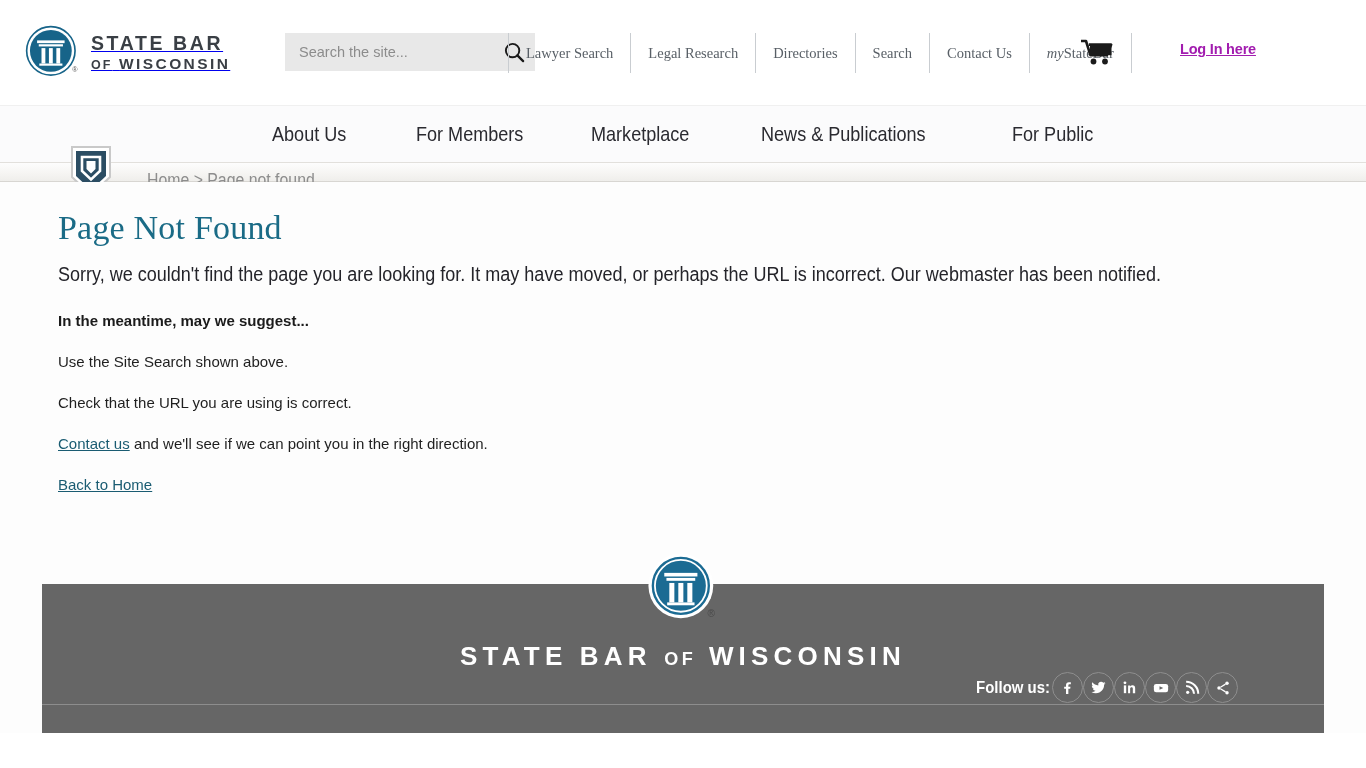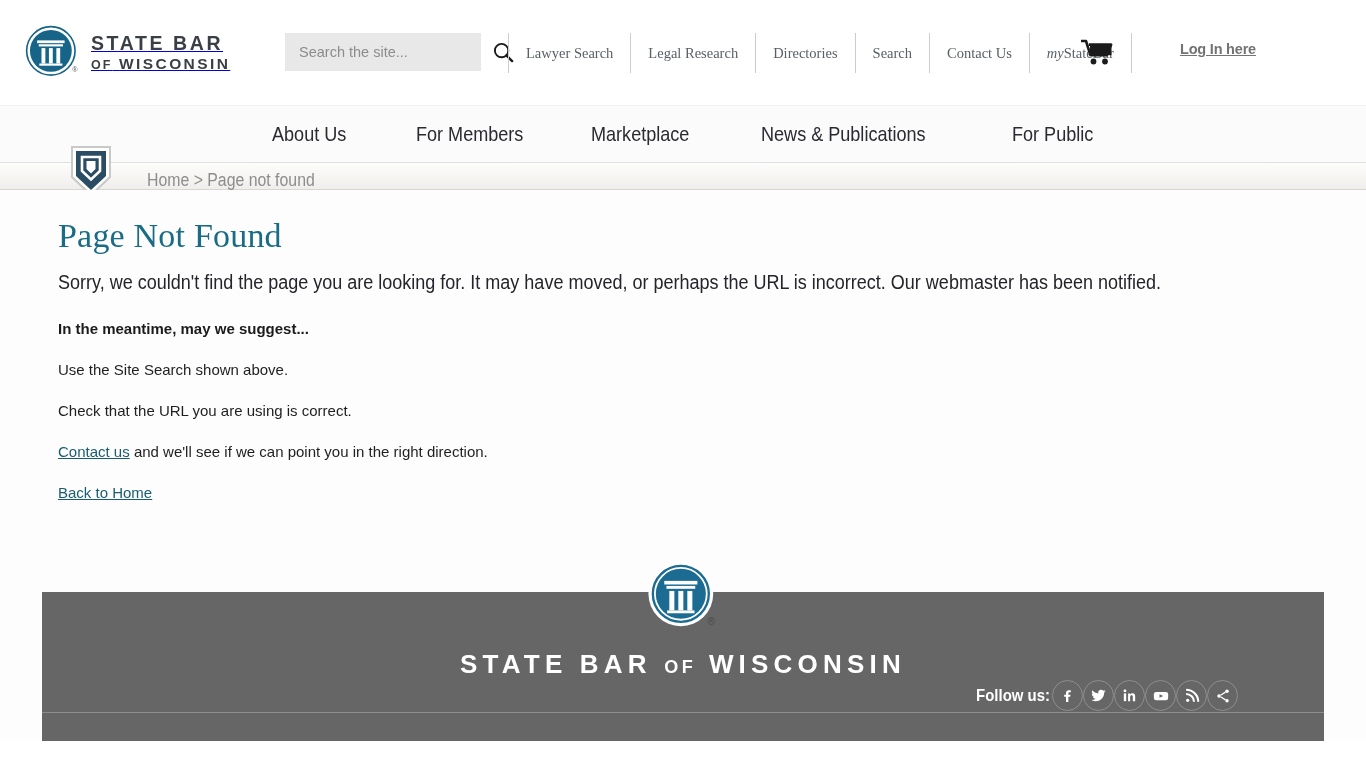--- a/index.html
+++ b/index.html
@@ -39,21 +39,21 @@
     font-family: "Liberation Sans", sans-serif;
     font-weight: bold; font-size: 15.5px;
     letter-spacing: 2.4px; color: #3a3f45;
     margin-top: 2px;
   }
   .logo-line2 .of { font-size: 12.5px; letter-spacing: 2px; }
 
   .searchbox {
     position: absolute;
     left: 285px; top: 33px;
-    width: 196px; height: 38px;
+    width: 250px; height: 38px;
     background: #e8e8e8;
     display: flex; align-items: center;
   }
   .searchbox input {
     border: 0; outline: 0; background: transparent;
     flex: 1; height: 100%;
     padding: 0 6px 0 14px;
     font-family: "Liberation Sans", sans-serif;
     font-size: 14.5px; color: #8a8a8a;
   }
@@ -91,21 +91,21 @@
     width: 38px; height: 32px;
     display: flex; align-items: center; justify-content: center;
     cursor: pointer;
   }
 
   .loginlink {
     position: absolute;
     left: 1180px; top: 41px;
     font-family: "Liberation Sans", sans-serif;
     font-size: 14.5px; font-weight: bold;
-    color: #737373;
+    color: #a21caf;
     text-decoration: underline;
     letter-spacing: -0.2px;
   }
 
   
   .mainnav {
     height: 57px;
     background: #fbfbfc;
     border-top: 1px solid #f0f0f0;
     display: flex; align-items: center;
@@ -123,21 +123,21 @@
     display: inline-block;
   }
   .nav-gap-1 { margin-right: 50px; }
   .nav-gap-2 { margin-right: 42px; }
   .nav-gap-3 { margin-right: 47px; }
   .nav-gap-4 { margin-right: 52px; }
 
   
   .crumbbar {
     position: relative;
-    height: 28px;
+    height: 20px;
     background: linear-gradient(to bottom, #fdfdfd 0%, #f6f5f3 55%, #efeeeb 100%);
     border-top: 1px solid #e2e0dc;
     border-bottom: 1px solid #d8d6d2;
   }
   .crumb-shield {
     position: absolute;
     left: 68px; top: -18px;
     width: 46px; height: 52px;
   }
   .crumbtext {

